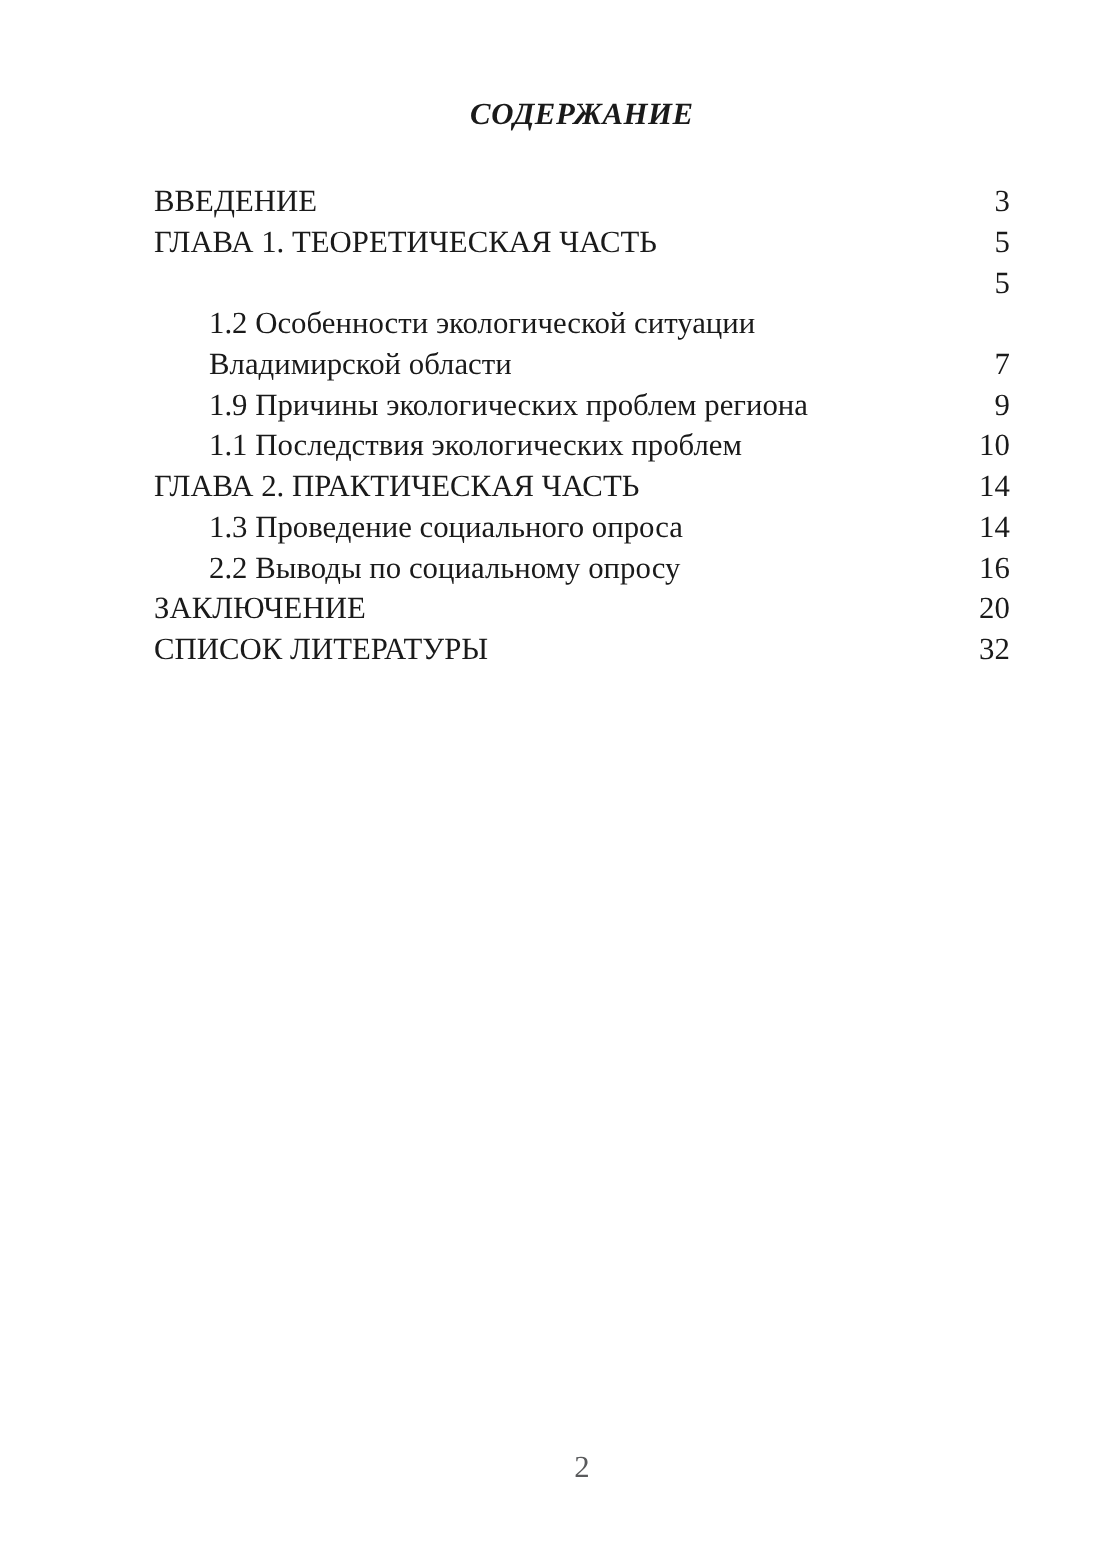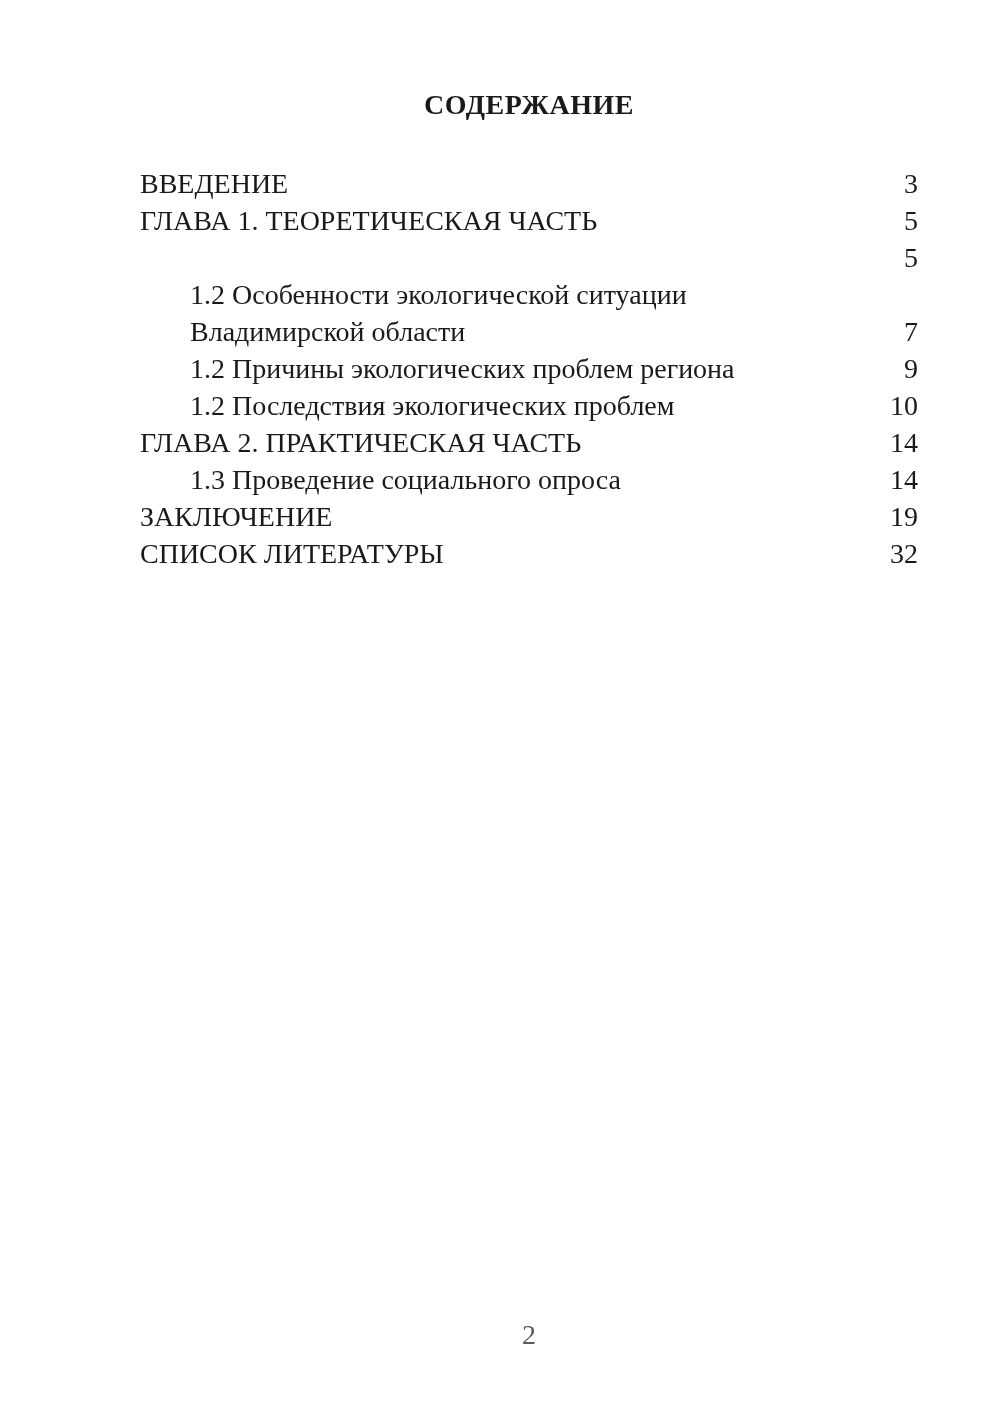--- a/index.html
+++ b/index.html
@@ -26,20 +26,21 @@
     right: 82px;
     top: 86px;
   }
   .doc-title {
     margin: 0;
     font-size: 28px;
     line-height: 37px;
     font-weight: bold;
     text-align: center;
     letter-spacing: 0.5px;
+    font-style: italic;
   }
   .toc {
     margin-top: 42px;
     font-size: 28px;
     line-height: 37px;
   }
   .toc-row {
     display: flex;
     align-items: flex-end;
     justify-content: flex-start;
@@ -82,38 +83,42 @@
           <span class="toc-page">5</span>
         </div>
         <div class="toc-row indent">
           <span class="toc-page">5</span>
         </div>
         <div class="toc-row indent">
           <span class="toc-label">1.2 Особенности экологической ситуации Владимирской области</span>
           <span class="toc-page">7</span>
         </div>
         <div class="toc-row indent">
-          <span class="toc-label">1.2 Причины экологических проблем региона</span>
+          <span class="toc-label">1.9 Причины экологических проблем региона</span>
           <span class="toc-page">9</span>
         </div>
         <div class="toc-row indent">
-          <span class="toc-label">1.2 Последствия экологических проблем</span>
+          <span class="toc-label">1.1 Последствия экологических проблем</span>
           <span class="toc-page">10</span>
         </div>
         <div class="toc-row">
           <span class="toc-label">ГЛАВА 2. ПРАКТИЧЕСКАЯ ЧАСТЬ</span>
           <span class="toc-page">14</span>
         </div>
         <div class="toc-row indent">
           <span class="toc-label">1.3 Проведение социального опроса</span>
           <span class="toc-page">14</span>
         </div>
+        <div class="toc-row indent">
+          <span class="toc-label">2.2 Выводы по социальному опросу</span>
+          <span class="toc-page">16</span>
+        </div>
         <div class="toc-row">
           <span class="toc-label">ЗАКЛЮЧЕНИЕ</span>
-          <span class="toc-page">19</span>
+          <span class="toc-page">20</span>
         </div>
         <div class="toc-row">
           <span class="toc-label">СПИСОК ЛИТЕРАТУРЫ</span>
           <span class="toc-page">32</span>
         </div>
       </div>
   </div>
   <div class="footer-page-number">2</div>
 </div>
 

